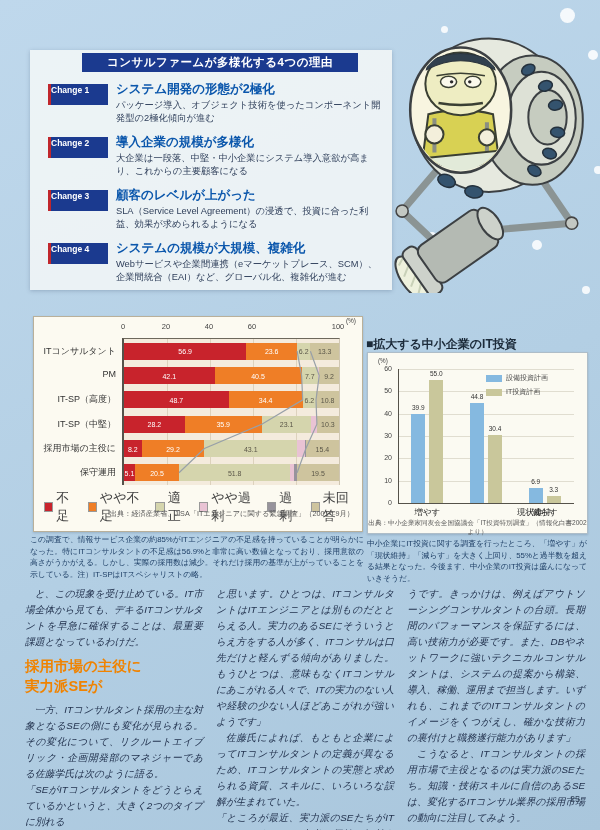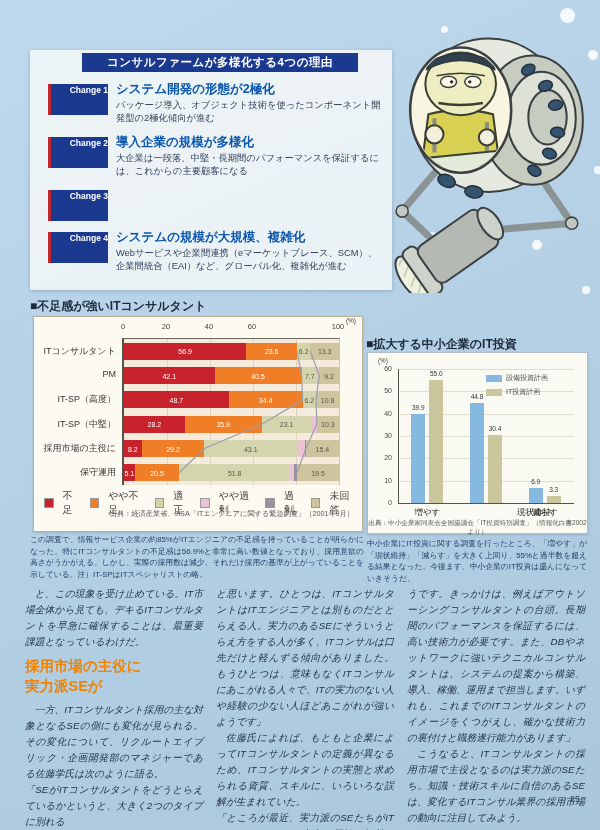--- a/index.html
+++ b/index.html
@@ -10,21 +10,21 @@
 
   
   .intro{position:absolute;left:30px;top:50px;width:362px;height:240px;
     background:rgba(246,249,248,.82);box-shadow:0 1px 4px rgba(40,60,90,.25);}
   .intro-header{position:absolute;left:52px;top:3px;width:276px;height:19px;
     background:#1b3a8f;color:#fff;font-size:11.5px;font-weight:bold;
     display:flex;align-items:center;justify-content:center;letter-spacing:.5px;}
   .changes{position:absolute;left:18px;top:32px;right:8px;}
   .change-row{display:grid;grid-template-columns:60px 1fr;column-gap:8px;margin-bottom:9px;}
   .badge{background:#1b3a8f;border-left:3px solid #c0262c;color:#fff;font-size:8.5px;
-    font-weight:bold;height:31px;line-height:13px;text-align:right;margin-top:2px;}
+    font-weight:bold;height:21px;line-height:13px;text-align:left;margin-top:2px;}
   .change-title{font-size:12.5px;font-weight:bold;color:#0b57ac;line-height:1.2;margin-bottom:2px;}
   .change-body{font-size:9.3px;color:#31415c;line-height:1.45;}
 
   
   .illus{position:absolute;left:388px;top:8px;width:212px;height:285px;}
 
   
   .c1-title{position:absolute;left:30px;top:298px;font-size:12px;font-weight:bold;color:#1c2b3a;}
   .panel1{position:absolute;left:33px;top:316px;width:328px;height:214px;
     background:#fcfaf1;border:1px solid #b9b09a;box-shadow:0 1px 2px rgba(40,60,90,.2);}
@@ -37,21 +37,21 @@
   .c1-bar{position:absolute;left:0;width:100%;height:17px;}
   .c1-seg{position:absolute;top:0;height:100%;}
   .c1-seg span{position:absolute;left:50%;top:50%;transform:translate(-50%,-50%);
     font-size:7px;white-space:nowrap;}
   .c1-vlight{color:#fff;}
   .c1-vdark{color:#5a5648;}
   #c1-lines{position:absolute;left:0;top:0;z-index:3;pointer-events:none;}
   .c1-cat{position:absolute;left:0;width:82px;text-align:right;font-size:9px;color:#333;}
   #c1-legend{position:absolute;left:10px;right:4px;top:172px;display:flex;gap:8px;
     justify-content:center;align-items:center;}
-  .lg-item{display:flex;align-items:center;gap:9px;font-size:10px;color:#444;}
+  .lg-item{display:flex;align-items:center;gap:3px;font-size:13px;color:#444;}
   .lg-sw{width:8px;height:8px;border:1px solid #999;}
   .c1-source{position:absolute;right:8px;top:192px;font-size:7.2px;color:#555;}
   .caption-l{position:absolute;left:30px;top:534px;width:334px;font-size:7.8px;
     color:#1e3f66;line-height:1.5;text-align:justify;}
 
   
   .c2-title{position:absolute;left:366px;top:336px;font-size:12px;font-weight:bold;color:#1c2b3a;}
   .panel2{position:absolute;left:367px;top:352px;width:219px;height:180px;
     background:#fbfaf2;border:1px solid #aebdc8;box-shadow:0 1px 2px rgba(40,60,90,.2);}
   .c2-unit{position:absolute;left:10px;top:4px;font-size:6.3px;color:#444;}
@@ -99,25 +99,29 @@
         <div class="badge">Change 1</div>
         <div>
           <div class="change-title">システム開発の形態が2極化</div>
           <div class="change-body">パッケージ導入、オブジェクト技術を使ったコンポーネント開発型の2極化傾向が進む</div>
         </div>
       </div>
       <div class="change-row">
         <div class="badge">Change 2</div>
         <div>
           <div class="change-title">導入企業の規模が多様化</div>
-          <div class="change-body">大企業は一段落、中堅・長期間のパフォーマンスを保証するには、これからの主要顧客になる</div>
+          <div class="change-body">大企業は一段落、中堅・中小企業にシステム導入意欲が高まり、これからの主要顧客になる</div>
         </div>
       </div>
       <div class="change-row">
         <div class="badge">Change 3</div>
+        <div>
+          <div class="change-title">顧客のレベルが上がった</div>
+          <div class="change-body">SLA（Service Level Agreement）の浸透で、投資に合った利益、効果が求められるようになる</div>
+        </div>
       </div>
       <div class="change-row">
         <div class="badge">Change 4</div>
         <div>
           <div class="change-title">システムの規模が大規模、複雑化</div>
           <div class="change-body">Webサービスや企業間連携（eマーケットプレース、SCM）、企業間統合（EAI）など、グローバル化、複雑化が進む</div>
         </div>
       </div>
     </div>
   </div>
@@ -168,21 +172,20 @@
         <circle cx="81" cy="72" r="1.7" fill="#2a2a2a"></circle>
       <path d="M50,93 Q72,97 94,93" stroke="#3a3f33" stroke-width="2.5" fill="none"></path>
       <path d="M32,148 L112,140 L122,168 L26,172 Z" fill="#e2ead9" stroke="#3a3f33" stroke-width="2"></path>
     </g>
     <g fill="#34536e" stroke="#24313d" stroke-width="1.5">
       <ellipse cx="58" cy="170" rx="9" ry="6" transform="rotate(22 58 170)"></ellipse>
       <ellipse cx="85" cy="181" rx="9" ry="6" transform="rotate(8 85 181)"></ellipse>
     </g>
   </svg>
 
-  <div class="c1-title">■不足感が強いITコンサルタント</div>
   <div class="panel1">
     <div id="c1-axis">
         <div class="c1-tick" style="left: 89px;">0</div>
         <div class="c1-tick" style="left: 132px;">20</div>
         <div class="c1-tick" style="left: 175px;">40</div>
         <div class="c1-tick" style="left: 218px;">60</div>
         <div class="c1-tick" style="left: 261px; margin-top: 17px;">80</div>
         <div class="c1-tick" style="left: 304px;">100</div>
       </div>
     <div class="c1-unit" id="c1-unit">(%)</div>

